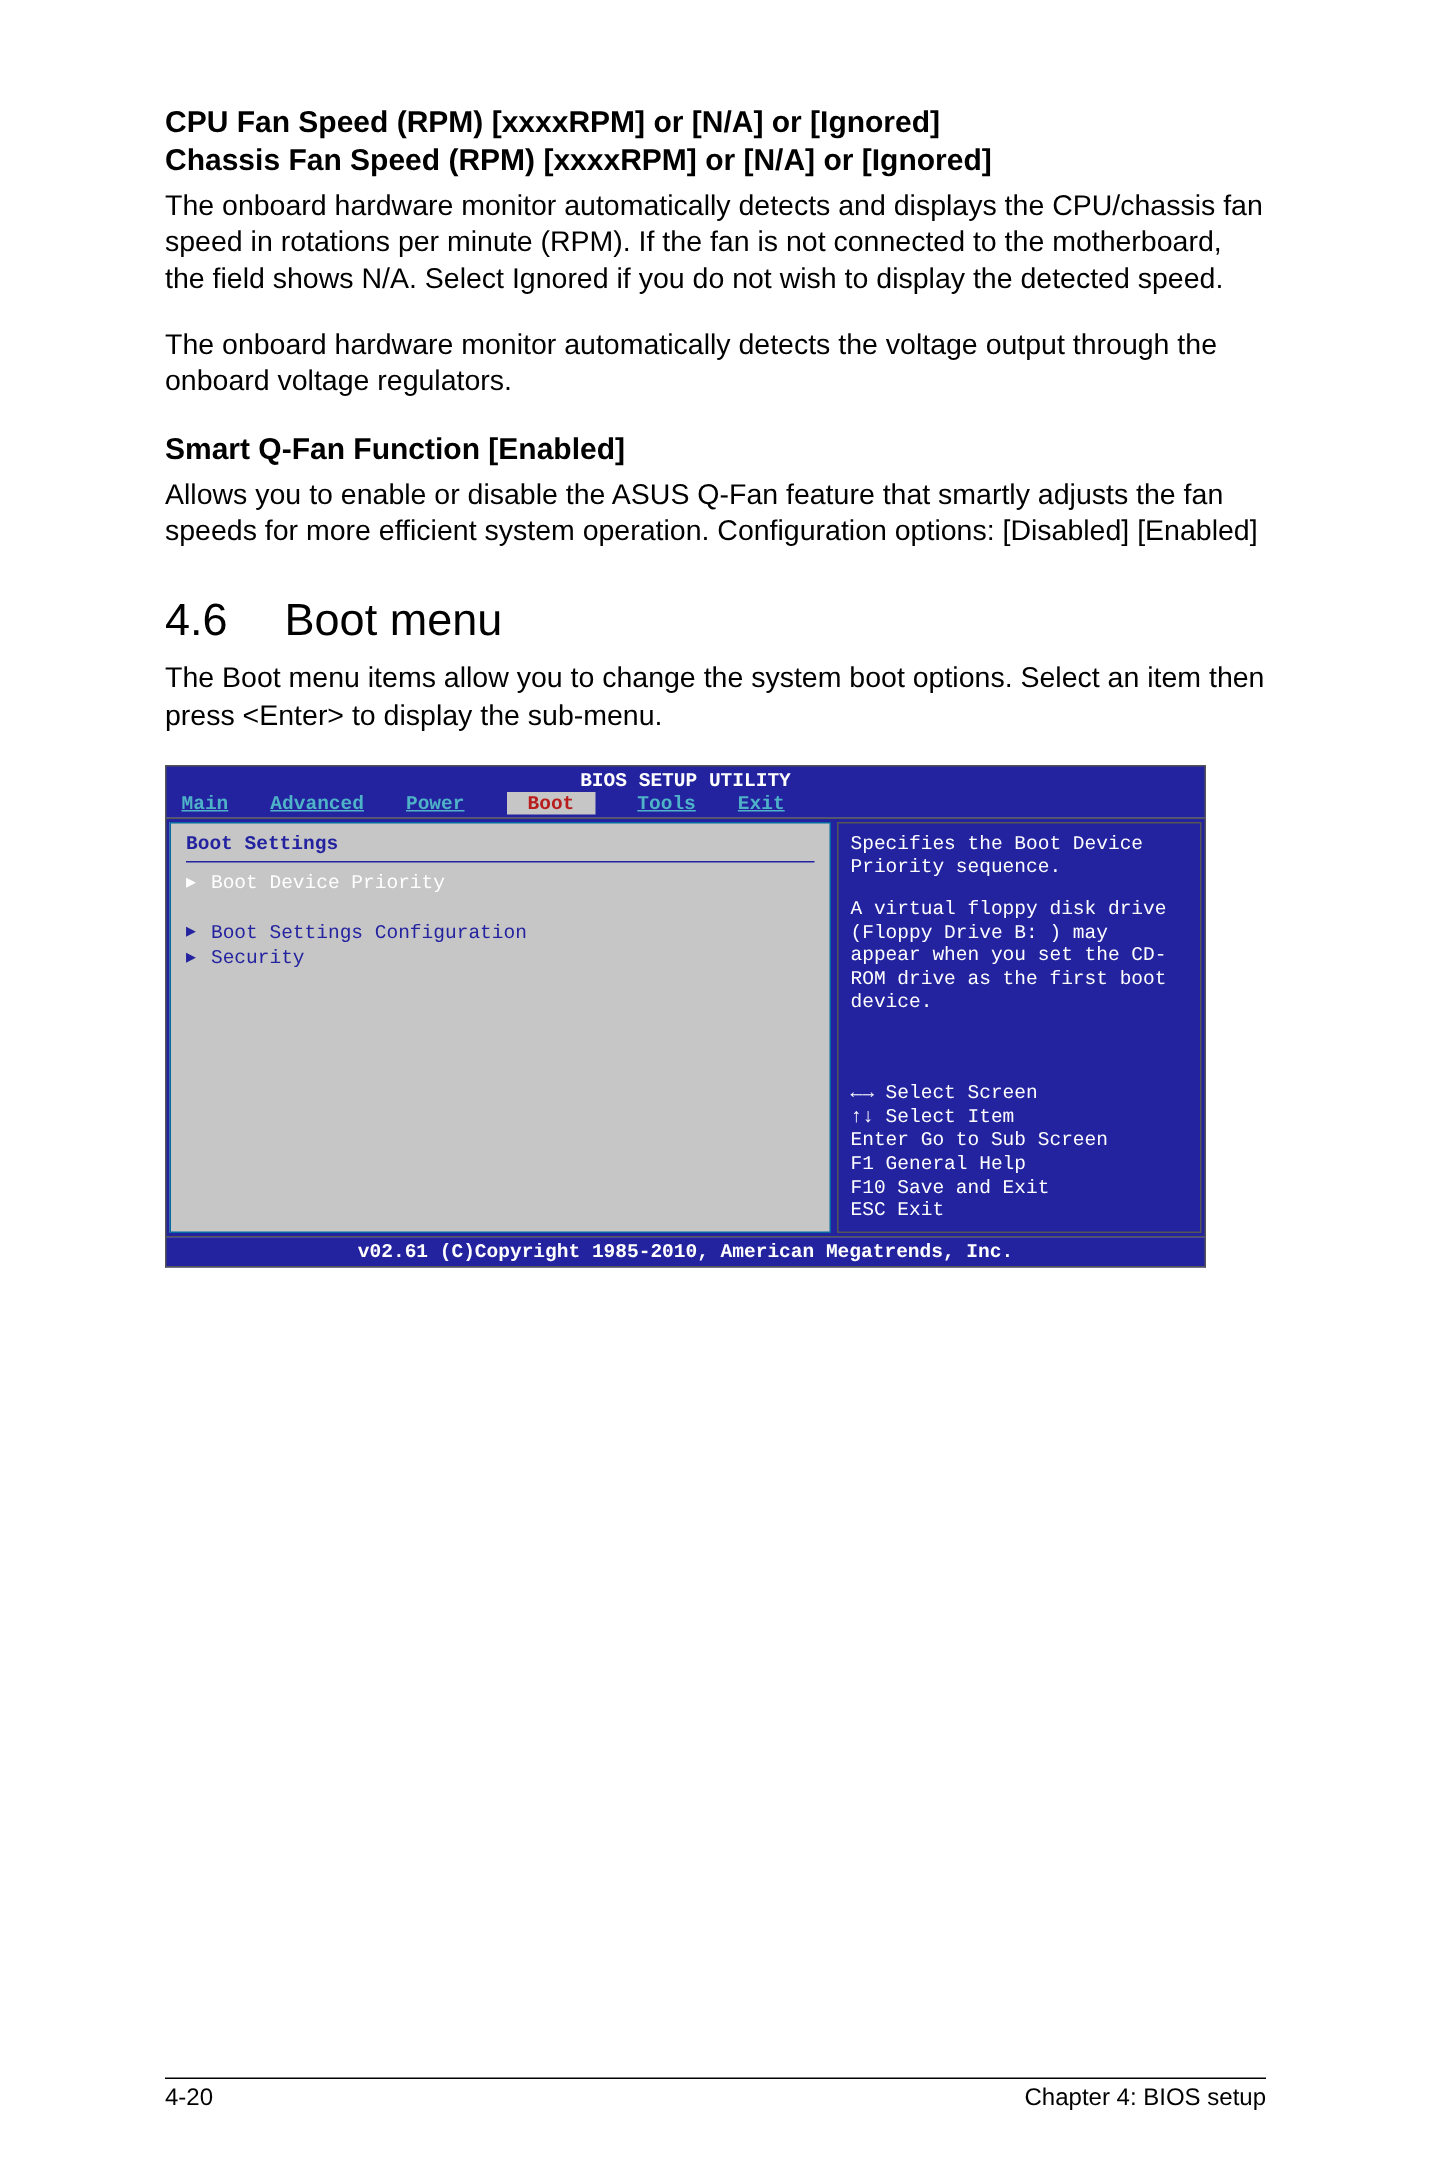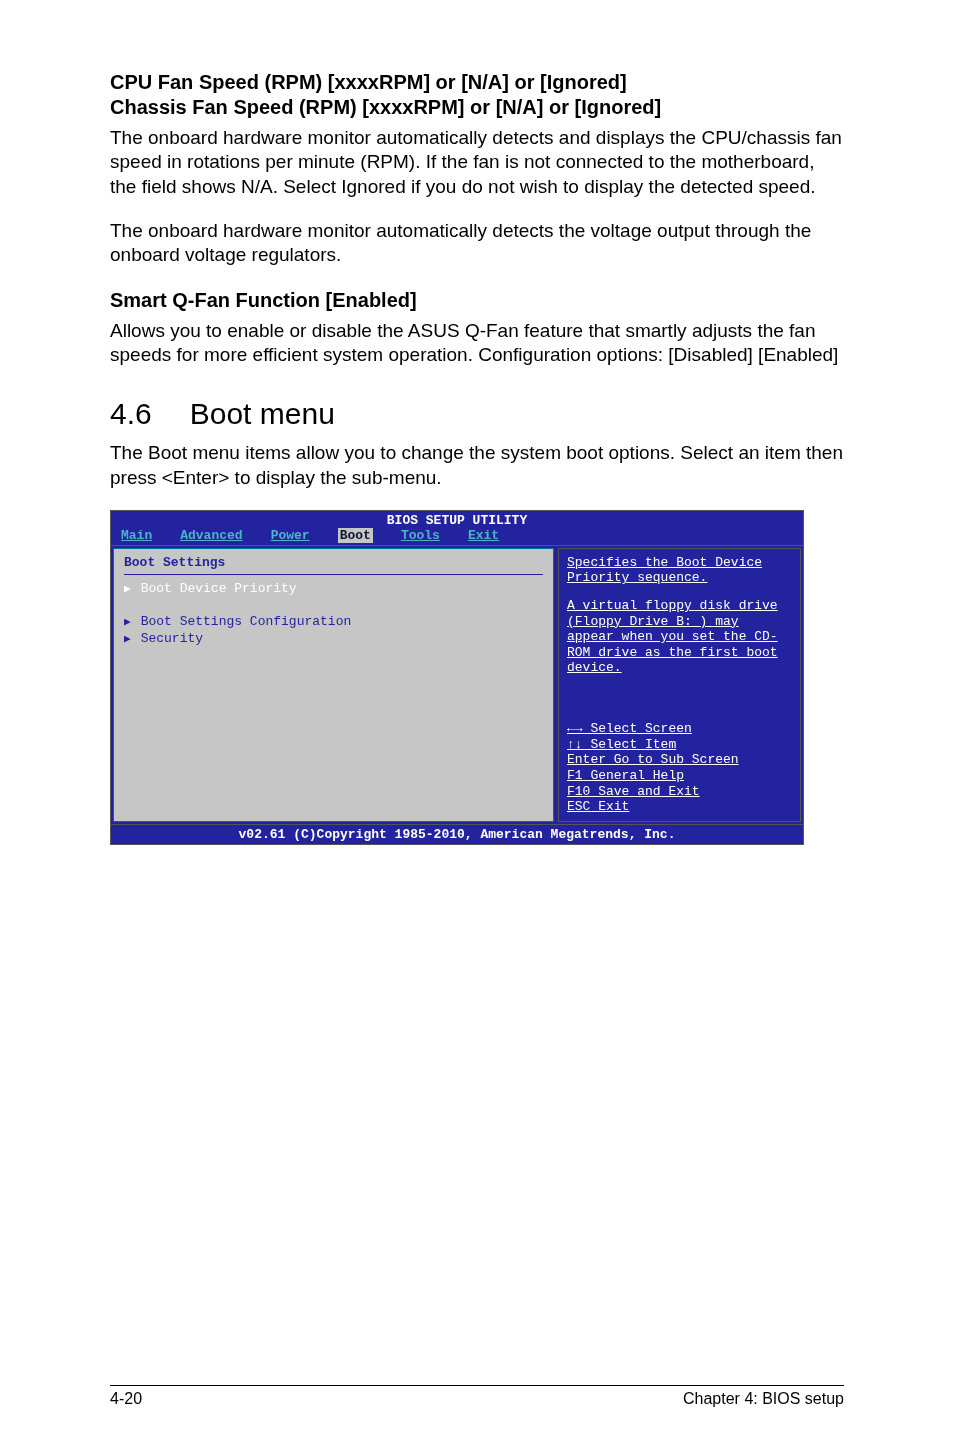--- a/index.html
+++ b/index.html
@@ -62,23 +62,23 @@
   }
   .bios-tab {
     color: #4fb3c8;
     text-decoration: underline;
     margin-right: 28px;
     font-weight: bold;
     white-space: pre;
   }
   .bios-tab.active {
     background: #c6c6c6;
-    color: #0f172a;
+    color: #b91c1c;
     text-decoration: none;
-    padding: 0 2px;
+    padding: 0 14px;
   }
   .bios-body {
     display: flex;
     background: #2323a0;
     border: 1px solid #555;
   }
   .bios-left {
     flex: 1;
     background: #c6c6c6;
     color: #000;
@@ -107,21 +107,20 @@
     background: #2323a0;
     color: #fff;
     border: 1px solid #555;
     margin: 2px;
     padding: 6px 8px;
     display: flex;
     flex-direction: column;
   }
   .bios-right .desc, .bios-right .keys {
     line-height: 1.2;
-    text-decoration: underline;
   }
   .bios-right .keys { margin-top: auto; padding-top: 20px; }
   .bios-footer {
     background: #2323a0;
     color: #fff;
     text-align: center;
     border: 1px solid #555;
     border-top: none;
     padding: 2px 0;
     font-weight: bold;

